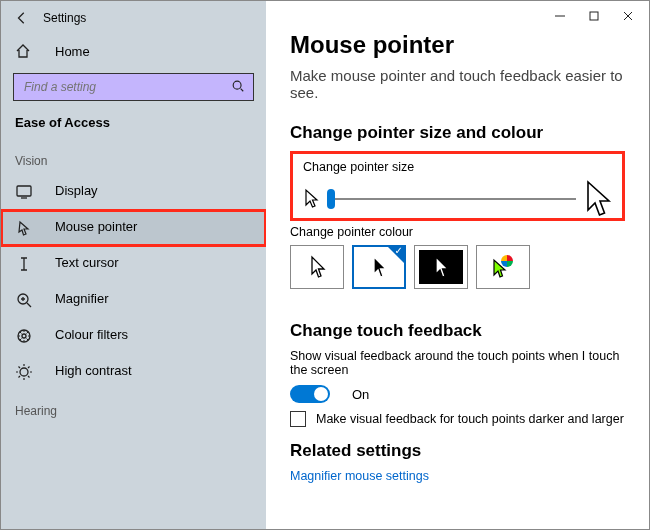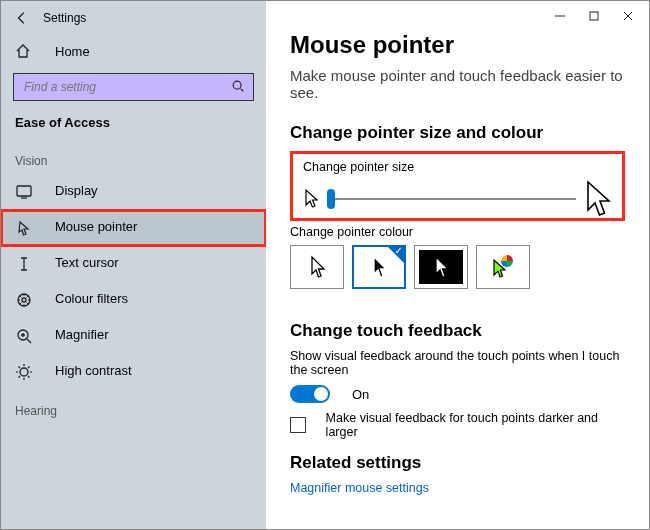--- a/index.html
+++ b/index.html
@@ -211,21 +211,21 @@
     right: 2px;
     top: 2px;
     width: 14px;
     height: 14px;
     background: #fff;
     border-radius: 50%;
   }
   .check-row {
     display: flex;
     align-items: center;
-    gap: 20px;
+    gap: 10px;
     font-size: 12.5px;
     margin: 8px 0 14px 0;
   }
   .checkbox {
     width: 16px;
     height: 16px;
     border: 1.5px solid #333;
   }
   .link {
     color: #0066cc;
@@ -295,36 +295,36 @@
         <svg viewBox="0 0 18 18" width="18" height="18">
             <path d="M9 3 V15 M6 3 H12 M6 15 H12" stroke-width="1.3"></path>
           </svg>
       </span>
       <span>Text cursor</span>
     </div>
 
     <div class="sb-item">
       <span class="icon">
         <svg viewBox="0 0 18 18" width="18" height="18">
+            <circle cx="8" cy="8" r="5" stroke-width="1.3"></circle>
+            <path d="M12 12 L16 16 M6 8 H10 M8 6 V10" stroke-width="1.3"></path>
+          </svg>
+      </span>
+      <span>Magnifier</span>
+    </div>
+
+    <div class="sb-item">
+      <span class="icon">
+        <svg viewBox="0 0 18 18" width="18" height="18">
             <circle cx="9" cy="9" r="6" stroke-width="1.3"></circle>
             <circle cx="9" cy="9" r="2" stroke-width="1.3"></circle>
             <path d="M9 3 V5 M9 13 V15 M3 9 H5 M13 9 H15 M5 5 L6.5 6.5 M11.5 11.5 L13 13 M13 5 L11.5 6.5 M6.5 11.5 L5 13" stroke-width="1"></path>
           </svg>
       </span>
       <span>Colour filters</span>
-    </div>
-
-    <div class="sb-item">
-      <span class="icon">
-        <svg viewBox="0 0 18 18" width="18" height="18">
-            <circle cx="8" cy="8" r="5" stroke-width="1.3"></circle>
-            <path d="M12 12 L16 16 M6 8 H10 M8 6 V10" stroke-width="1.3"></path>
-          </svg>
-      </span>
-      <span>Magnifier</span>
     </div>
 
     <div class="sb-item">
       <span class="icon">
         <svg viewBox="0 0 18 18" width="18" height="18">
             <circle cx="9" cy="9" r="4" stroke-width="1.3"></circle>
             <path d="M9 1 V3 M9 15 V17 M1 9 H3 M15 9 H17 M3.5 3.5 L5 5 M13 13 L14.5 14.5 M14.5 3.5 L13 5 M5 13 L3.5 14.5" stroke-width="1.2"></path>
           </svg>
       </span>
       <span>High contrast</span>

